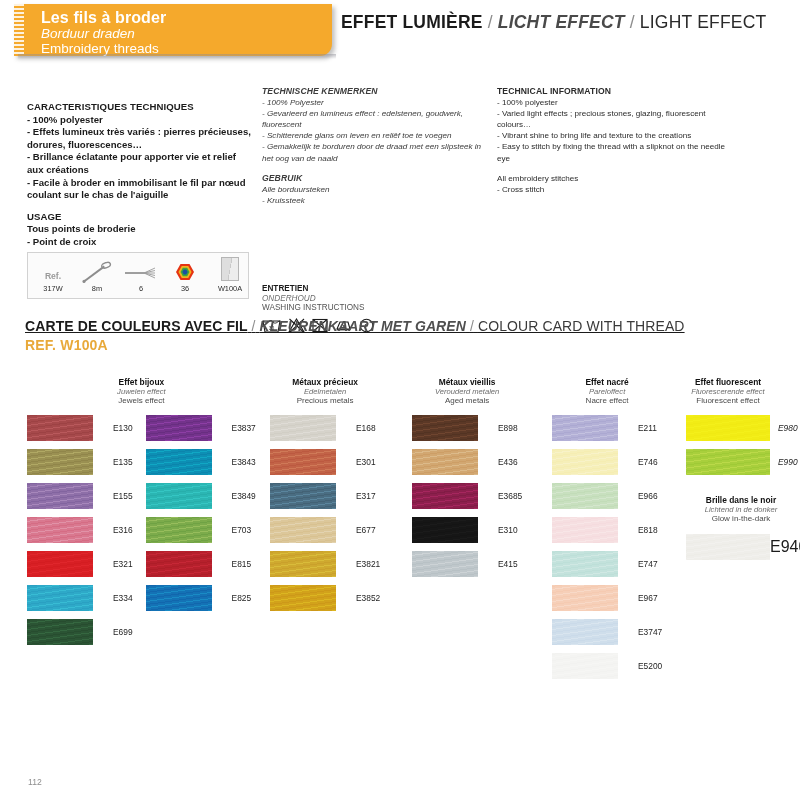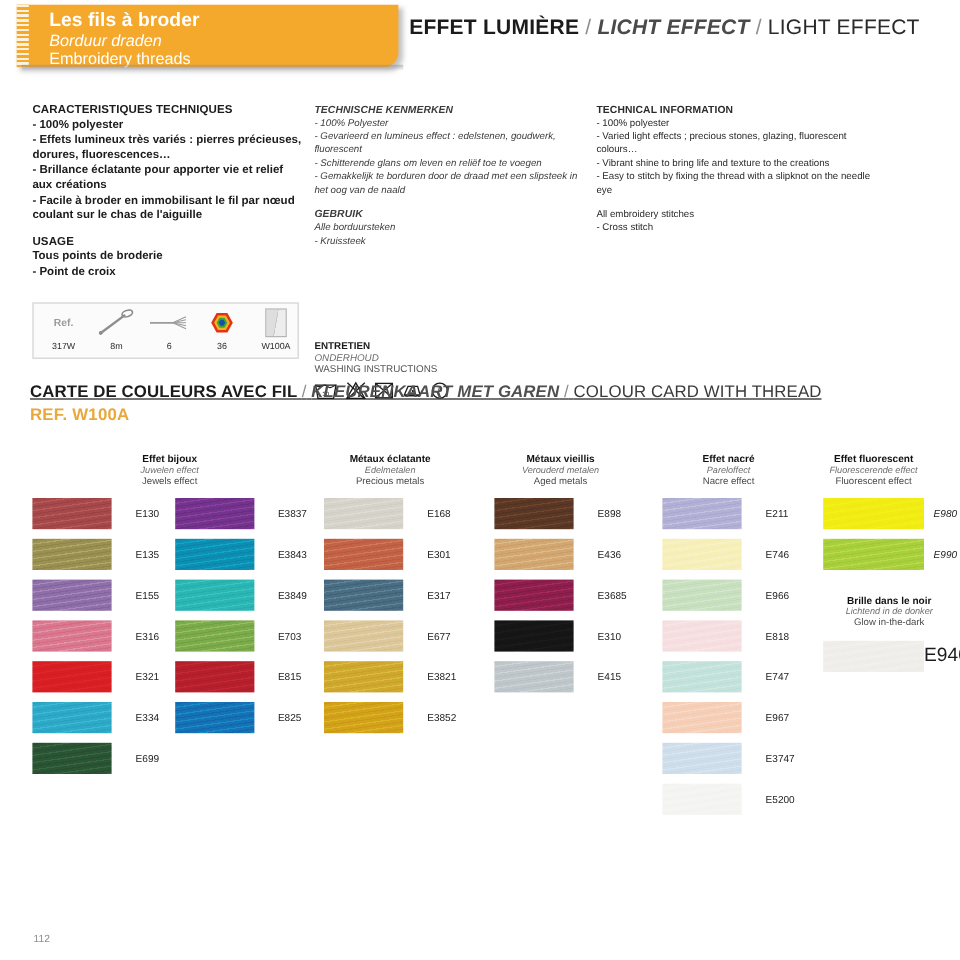--- a/index.html
+++ b/index.html
@@ -37,37 +37,37 @@
   #header-title {
     position:absolute; left:341px; top:12px;
     font-size:17.5px; font-weight:bold; letter-spacing:.2px; white-space:nowrap;
   }
   #header-title .sep { color:#8d8d8d; font-weight:normal; }
   #header-title .nl  { color:#4a4a4a; font-style:italic; }
   #header-title .en  { color:#2a2a2a; font-weight:normal; }
 
   
   .spec-col { position:absolute; top:86px; }
-  #col-fr { left:27px;  width:228px; font-size:9.6px; line-height:12.6px; font-weight:bold; }
+  #col-fr { left:27px;  width:228px; font-size:9.6px; line-height:12.6px; font-weight:bold;margin-top:15px; }
   #col-nl { left:262px; width:232px; font-size:8.1px; line-height:11.1px; font-style:italic; color:#3b3b3b; }
   #col-en { left:497px; width:236px; font-size:8.1px; line-height:11.1px; color:#2b2b2b; }
   .spec-col h3 { margin:0; font-size:9.4px; letter-spacing:.1px; }
   #col-fr h3 { font-size:9.6px; }
   #col-nl h3 { font-size:8.6px; font-style:italic; }
   #col-en h3 { font-size:8.6px; font-weight:bold; }
   .spec-col p { margin:0; }
   .spec-col .gap { height:9px; }
 
   
   #spec-box {
     position:absolute; left:27px; top:252px; width:222px; height:47px;
     border:1px solid #d2d2d2; background:#fbfbfb;
   }
   .spec-cell { position:absolute; top:4px; text-align:center; width:44px; }
-  .spec-cell .sc-fig { height:24px; display:flex; align-items:center; justify-content:center; }
+  .spec-cell .sc-fig { height:24px; display:flex; align-items:flex-end; justify-content:center; }
   .spec-cell .sc-txt { font-size:7.4px; color:#2b2b2b; margin-top:3px; }
   #sc0 { left:3px;  }
   #sc1 { left:47px; }
   #sc2 { left:91px; }
   #sc3 { left:135px; }
   #sc4 { left:180px; }
   #ref-word { font-size:8.6px; color:#9a9a9a; font-weight:bold; }
 
   .needle { transform:rotate(-18deg); }
   .hex-badge { width:20px; height:18px; }
@@ -356,21 +356,21 @@
         </div>
         <div class="swrow">
           <div class="sw" style="background: rgb(20, 114, 181);"></div>
           <div class="swlab">E825</div>
         </div>
       </div>
     </div>
   </div>
 <div class="group" id="grp-precieux">
     <div class="grp-head">
-      <div class="gh1">Métaux éclatante</div>
+      <div class="gh1">Métaux précieux</div>
       <div class="gh2">Edelmetalen</div>
       <div class="gh3">Precious metals</div>
     </div>
     <div class="cols">
       <div class="swcol">
         <div class="swrow">
           <div class="sw" style="background: rgb(214, 211, 203);"></div>
           <div class="swlab">E168</div>
         </div>
         <div class="swrow">

